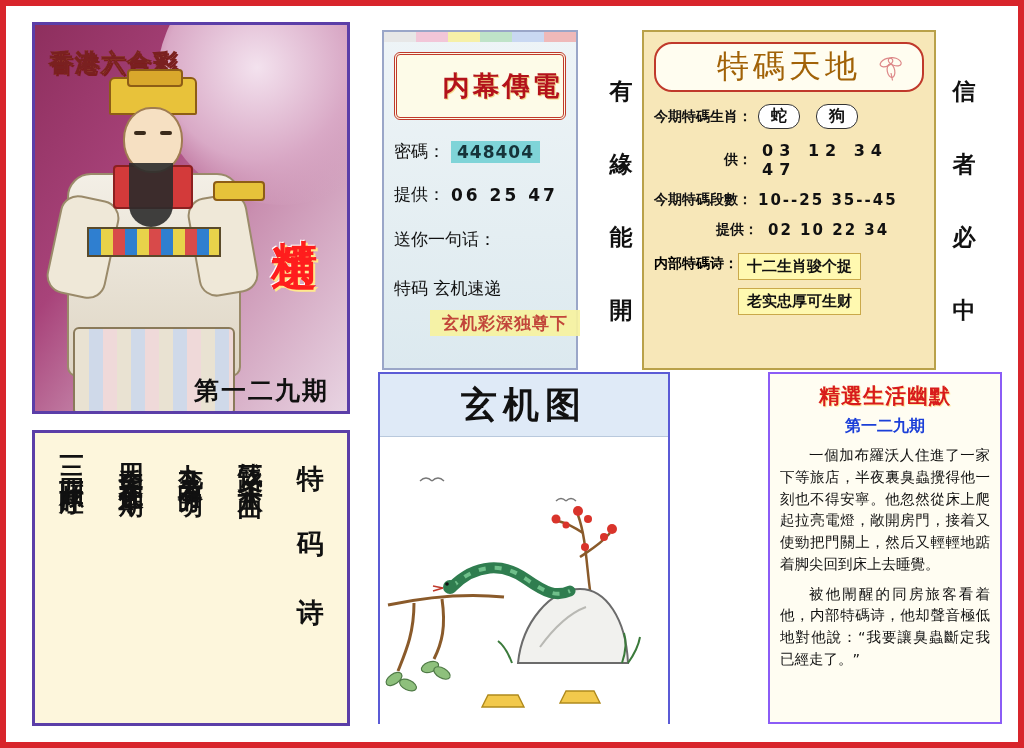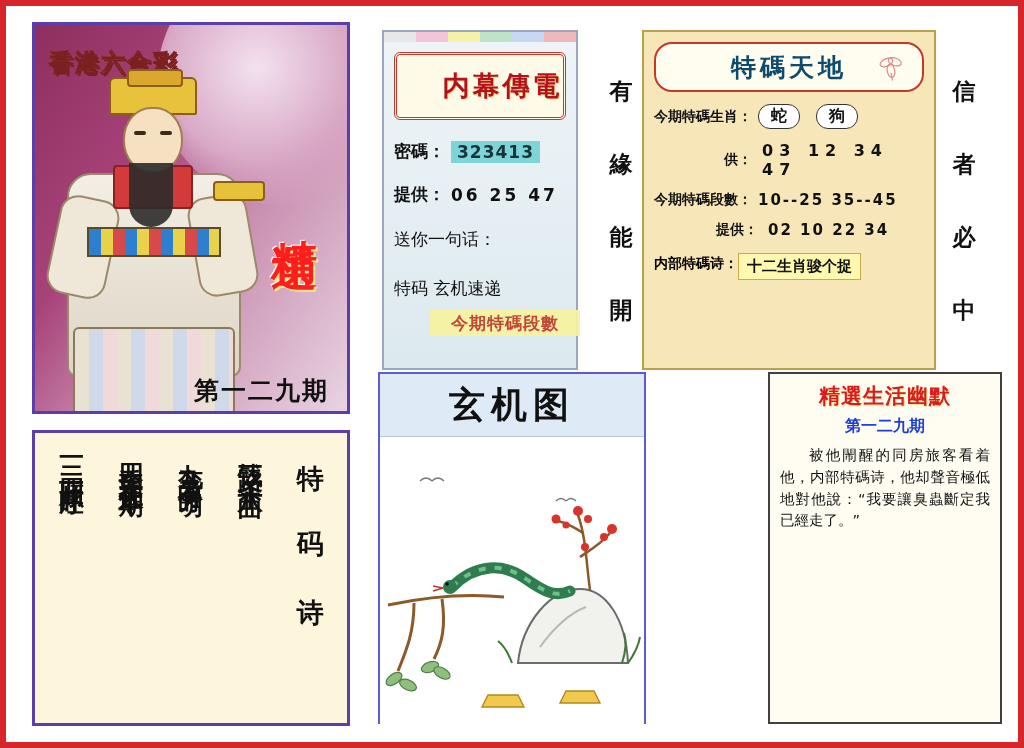--- a/index.html
+++ b/index.html
@@ -96,21 +96,21 @@
   #neimu .topbars i{flex:1;height:100%;display:block;}
   #neimu .plate{
     margin-top:12px;height:62px;border:3px double #c0392b;border-radius:6px;
     background:#fdfbe8;display:flex;align-items:center;justify-content:center;padding-left:45px;
   }
   #neimu .plate span{
     font-size:27px;font-weight:bold;color:#b3121b;letter-spacing:3px;
     text-shadow:1px 1px 0 #f4d98a;
   }
   #neimu .row{margin-top:20px;font-size:17px;color:#111;display:flex;align-items:center;gap:6px;}
-  #neimu .row .lab{font-weight:bold;}
+  #neimu .row .lab{font-weight:normal;}
   #neimu .code{
     background:#7fd4d8;color:#16343a;font-weight:bold;padding:1px 6px;font-size:17px;letter-spacing:1px;
   }
   #neimu .nums{font-weight:bold;letter-spacing:3px;font-size:17px;}
   #neimu .line{margin-top:22px;font-size:17px;color:#111;}
   #neimu .tema{margin-top:26px;font-size:17px;color:#111;}
   #neimu .overlay{
     position:absolute;left:46px;top:278px;width:150px;height:26px;
     background:#f7f3a0;color:#c0392b;font-size:17px;font-weight:bold;
     display:flex;align-items:center;justify-content:center;letter-spacing:1px;opacity:.92;
@@ -126,21 +126,21 @@
   
   #temacard{
     left:636px;top:24px;width:294px;height:340px;
     border:2px solid #b9a14a;background:#f7e7b8;
     padding:10px;
   }
   #temacard .hdr{
     height:46px;border:2px solid #c0392b;border-radius:18px;background:#fffdf0;
     display:flex;align-items:center;justify-content:center;position:relative;
   }
-  #temacard .hdr span{font-size:25px;font-weight:bold;color:#0c4a6e;letter-spacing:4px;}
+  #temacard .hdr span{font-size:32px;font-weight:normal;color:#a16207;letter-spacing:4px;}
   #temacard .flower{position:absolute;right:16px;top:8px;width:30px;height:30px;}
   #temacard .r{display:flex;align-items:center;margin-top:12px;font-size:14px;color:#111;}
   #temacard .r .lab{width:104px;font-weight:bold;white-space:nowrap;}
   #temacard .bub{
     border:1px solid #333;border-radius:12px;background:#fff;
     padding:1px 12px;font-size:16px;font-weight:bold;margin-right:16px;
   }
   #temacard .vals{font-size:16px;font-weight:bold;letter-spacing:6px;}
   #temacard .vals2{font-size:15px;font-weight:bold;letter-spacing:2px;}
   #temacard .poem{
@@ -156,21 +156,21 @@
 
   
   #slogan-right{
     left:938px;top:70px;width:40px;height:250px;
     display:flex;flex-direction:column;align-items:center;justify-content:space-between;
   }
   #slogan-right span{font-size:23px;font-weight:bold;color:#111;}
 
   
   #xuanjitu{
-    left:372px;top:366px;width:268px;height:352px;
+    left:372px;top:366px;width:292px;height:352px;
     border:2px solid #5b5bd6;background:#ef4444;
   }
   #xuanjitu .cap{
     height:62px;background:#dfeaf7;display:flex;align-items:center;justify-content:center;
     border-bottom:1px solid #b9c9dd;
   }
   #xuanjitu .cap span{font-size:36px;font-weight:bold;color:#111;letter-spacing:6px;}
   #xuanjitu .art{position:relative;height:288px;overflow:hidden;background:#fff;}
   
   #xuanjizi{
@@ -182,21 +182,21 @@
   }
   #xuanjizi .cap span{font-size:21px;font-weight:bold;color:#111;letter-spacing:2px;}
   #xuanjizi .big{
     height:286px;display:flex;align-items:center;justify-content:center;
     font-size:110px;font-weight:bold;color:#111;line-height:1;
   }
 
   
   #humour{
     left:762px;top:366px;width:234px;height:352px;
-    border:2px solid #404040;background:#fffdf2;padding:8px 10px;
+    border:2px solid #8b5cf6;background:#fffdf2;padding:8px 10px;
   }
   #humour .h1{
     text-align:center;font-size:21px;font-weight:bold;color:#d81b1b;letter-spacing:1px;
     text-shadow:1px 1px 0 #ffe9a0;
   }
   #humour .h2{
     text-align:center;font-size:16px;font-weight:bold;color:#1b3fd8;margin-top:6px;
   }
   #humour p{
     margin:8px 0 0 0;font-size:14.5px;line-height:1.5;color:#111;text-align:justify;
@@ -250,32 +250,32 @@
         <i style="background:#f6f0a8"></i>
       <i style="background:#bfe3c8"></i>
         <i style="background:#c9d8f2"></i>
         <i style="background:#efb9b9"></i>
     </div>
     <div class="plate">
       <span>内幕傳電</span>
     </div>
     <div class="row">
       <span class="lab">密碼：</span>
-      <span class="code">323413</span>
+      <span class="code">448404</span>
     </div>
     <div class="row">
       <span class="lab">提供：</span>
       <span class="nums">06  25  47</span>
     </div>
     <div class="line">送你一句话：</div>
     <div class="tema">
       <span>特码</span>
       <span>玄机速递</span>
     </div>
-    <div class="overlay">今期特碼段數</div>
+    <div class="overlay">玄机彩深独尊下</div>
   </div>
 
   <div class="panel" id="slogan-left">
     <span>有</span>
     <span>緣</span>
     <span>能</span>
     <span>開</span>
   </div>
 
   <div class="panel" id="temacard">
@@ -309,20 +309,21 @@
 
     <div class="r">
       <span class="lab" style="width:104px;text-align:right;padding-right:10px;">提供：</span>
       <span class="vals2">02   10   22   34</span>
     </div>
 
     <div class="poemrow">
       <span class="lab">内部特碼诗：</span>
       <span class="poem">十二生肖骏个捉</span>
     </div>
+    <div class="poem2">老实忠厚可生财</div>
   </div>
 
   <div class="panel" id="slogan-right">
     <span>信</span>
     <span>者</span>
     <span>必</span>
     <span>中</span>
   </div>
 
   <div class="panel" id="xuanjitu">
@@ -386,16 +387,17 @@
           <path d="M186 254 h28 l6 12 h-40 z" fill="#f2c94c"></path>
         </g>
       </svg>
     </div>
   </div>
 
 
   <div class="panel" id="humour">
     <div class="h1">精選生活幽默</div>
     <div class="h2">第一二九期</div>
+    <p>一個加布羅沃人住進了一家下等旅店，半夜裏臭蟲攪得他一刻也不得安寧。他忽然從床上爬起拉亮電燈，敞開房門，接着又使勁把門關上，然后又輕輕地踮着脚尖回到床上去睡覺。</p>
     <p class="last">被他閙醒的同房旅客看着他，内部特碼诗，他却聲音極低地對他說：“我要讓臭蟲斷定我已經走了。”</p>
   </div>
 
 </div>
 
 </body></html>

